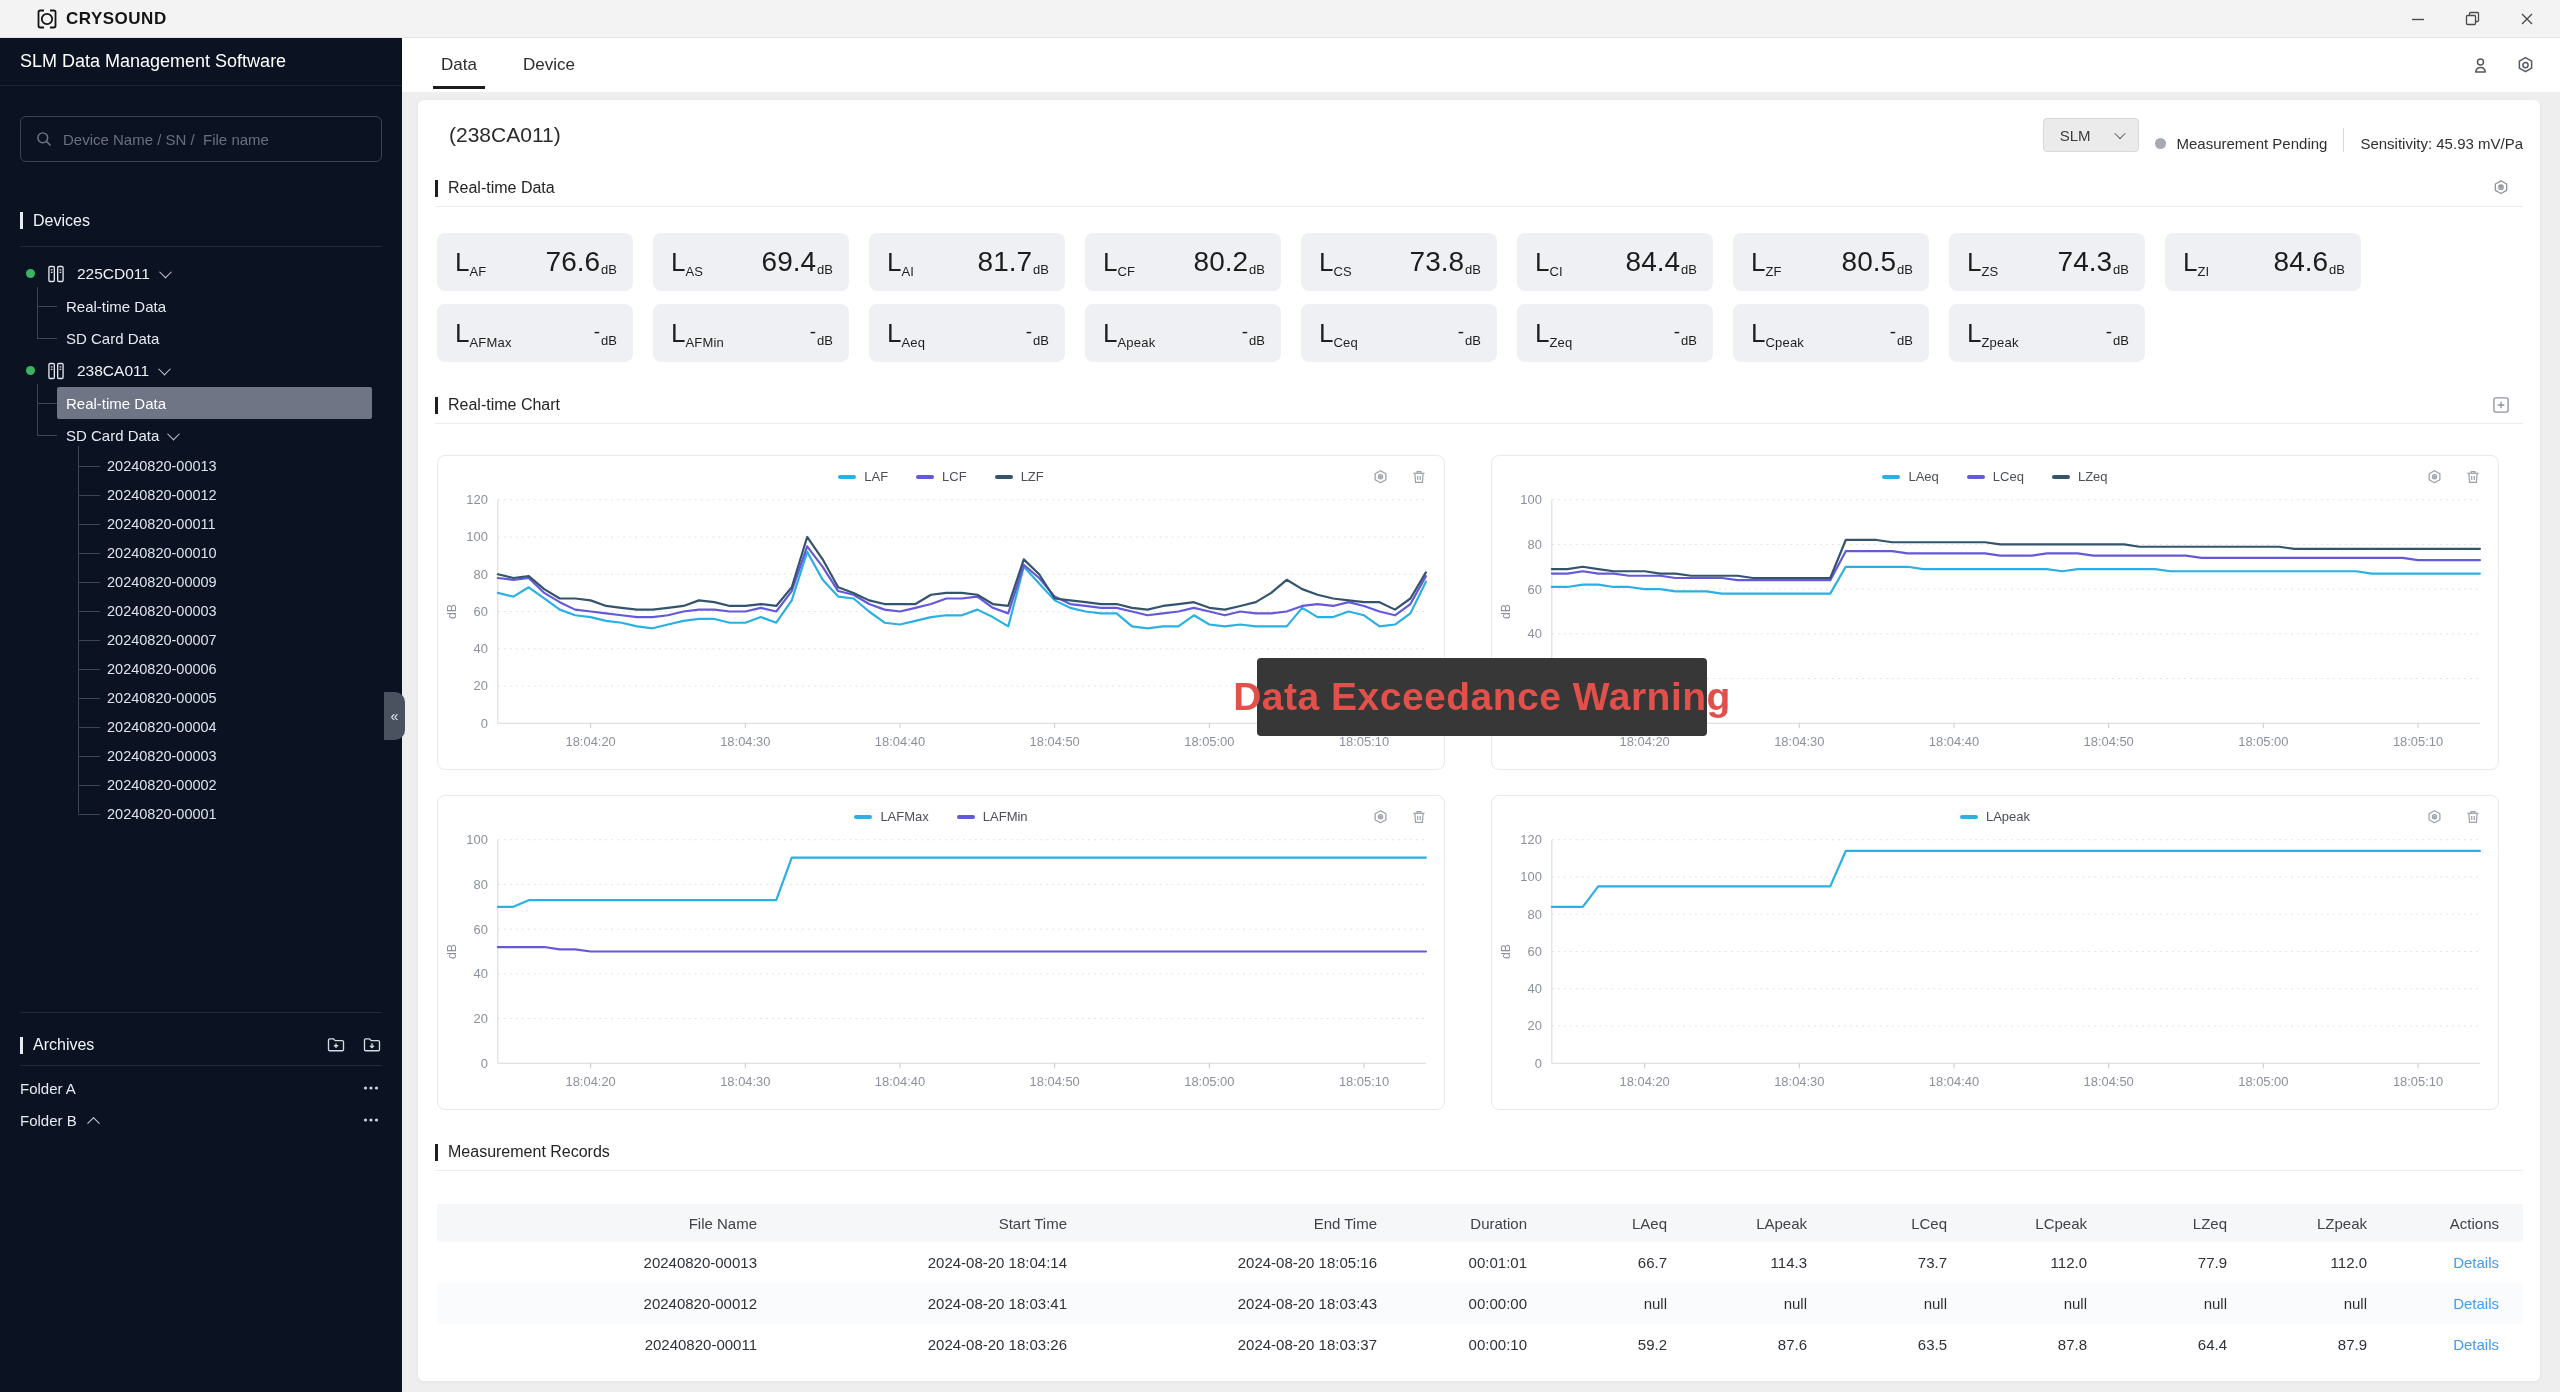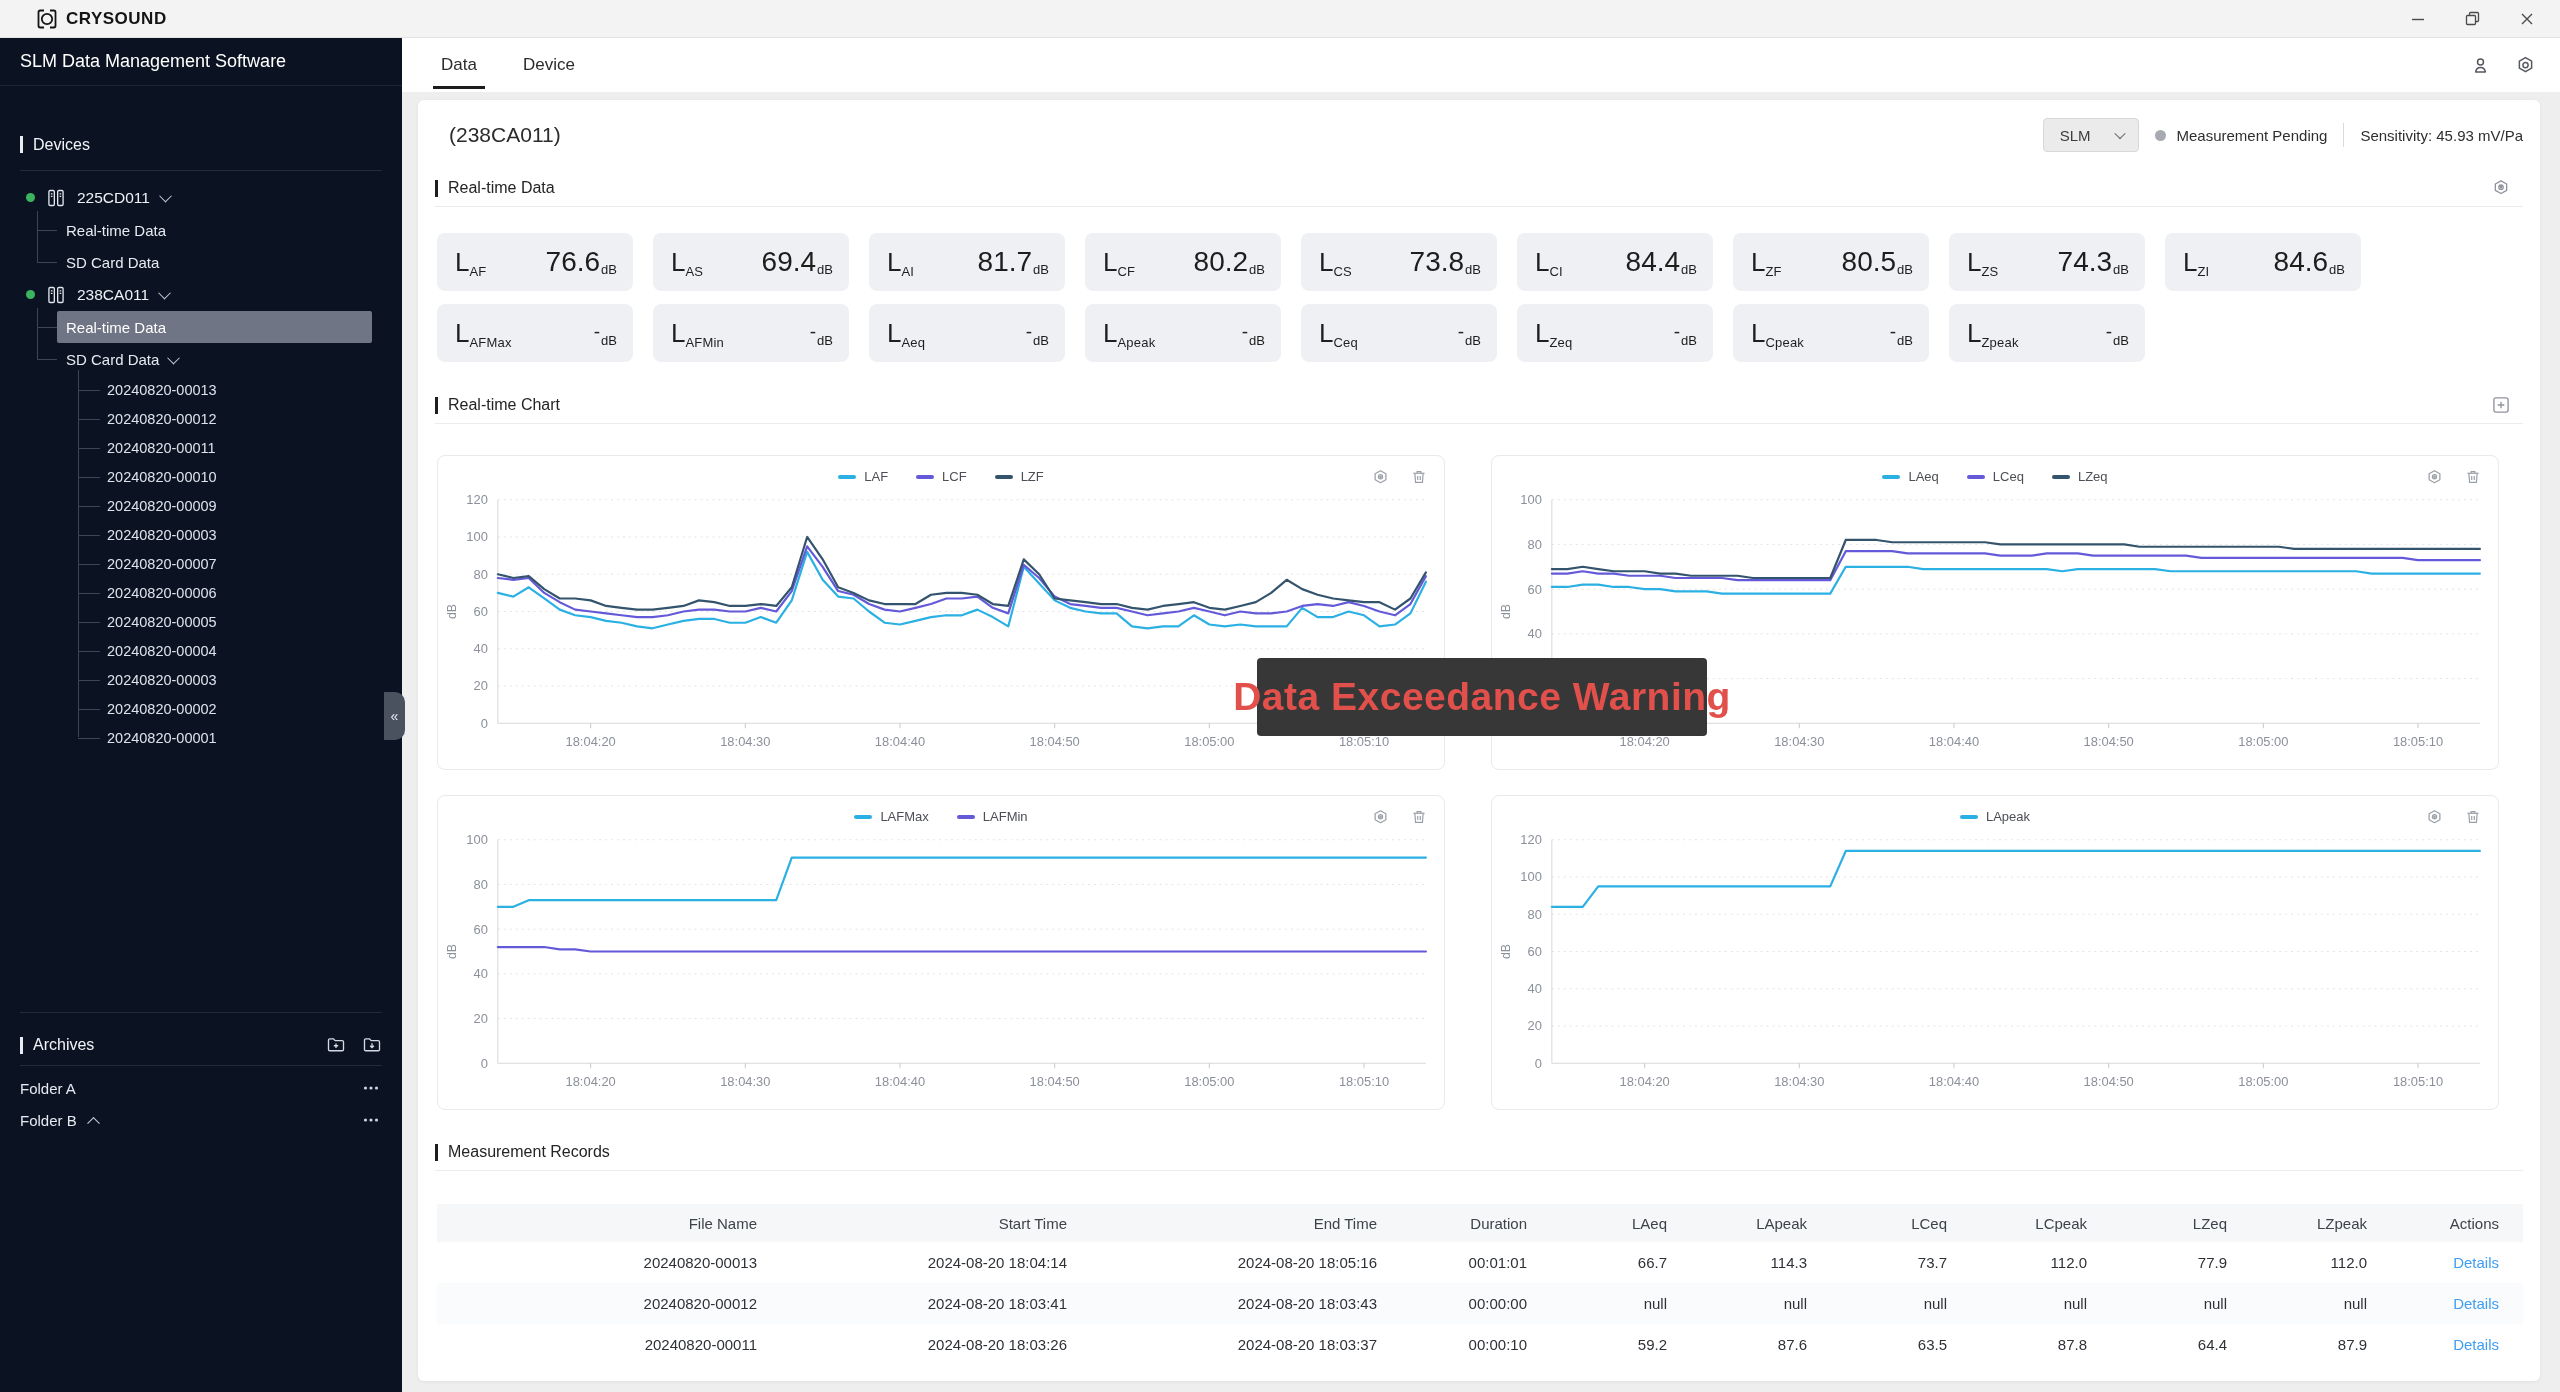--- a/index.html
+++ b/index.html
@@ -65,21 +65,21 @@
   .tab { margin-left:37px; font-size:17px; color:#2d2d2d; height:54px; display:flex; align-items:center;
          position:relative; padding:0 2px; cursor:pointer; }
   .tab + .tab { margin-left:42px; }
   .tab.active::after { content:""; position:absolute; left:-6px; right:-6px; bottom:3px; height:3px; background:#1c1c1c; }
   .tab-icons { margin-left:auto; display:flex; align-items:center; gap:24px; padding-right:24px; }
   .content { position:absolute; left:0; top:54px; right:0; bottom:0; background:#eeeeee; }
   .panel { position:absolute; left:16px; top:8px; right:20px; bottom:11px; background:#fff; border-radius:6px;
            box-shadow:0 1px 4px rgba(0,0,0,.05); padding:0 17px; overflow:hidden; }
   .panel-head { height:70px; display:flex; align-items:center; padding:0 0 0 14px; }
   .dev-title { font-size:21px; color:#2b2b2b; }
-  .head-right { margin-left:auto; display:flex; align-items:center; gap:16px; }
+  .head-right { margin-left:auto; display:flex; align-items:flex-end; gap:16px; }
   .slm-select { display:flex; align-items:center; gap:26px; background:#ebebec; border:1px solid #d8d8d9;
                 border-radius:4px; height:34px; padding:0 14px 0 16px; font-size:15px; color:#3c3c3c;
                 font-family:"Liberation Sans",sans-serif; cursor:pointer; }
   .slm-chev { width:8px; height:8px; border-right:1.6px solid #5f5f5f; border-bottom:1.6px solid #5f5f5f;
               transform:rotate(45deg) translate(-1px,-1px); }
   .pending { display:flex; align-items:center; gap:10px; font-size:15px; color:#2f2f2f; }
   .pending .pdot { width:11px; height:11px; border-radius:50%; background:#a7abb1; }
   .vsep { width:1px; height:24px; background:#d9d9d9; }
   .sens { font-size:15px; color:#2f2f2f; }
 
@@ -155,20 +155,29 @@
       <span class="wc">
         <svg width="14" height="14" viewBox="0 0 14 14" stroke="#4b4b4b" stroke-width="1.4">
             <path d="M2 2l10 10M12 2L2 12"></path>
           </svg>
       </span>
     </div>
   </div>
 
   <aside class="sidebar">
     <div class="sb-title">SLM Data Management Software</div>
+    <div class="search-box">
+      <span style="display:flex;">
+        <svg width="18" height="18" viewBox="0 0 22 22" fill="none" stroke="#6d7789" stroke-width="1.8">
+          <circle cx="9.5" cy="9.5" r="6"></circle>
+            <path d="M14.2 14.2L19 19"></path>
+        </svg>
+      </span>
+      <input type="text" placeholder="Device Name / SN /  File name" style="">
+    </div>
     <div class="sb-sec-head" style="margin-top:50px;">
       <span class="bar"></span>
       <span>Devices</span>
     </div>
     <div class="sb-divider"></div>
     <div id="device-tree">
         <div class="dev-block">
           <div class="dev-row">
             <span class="dot"></span>
             <span class="dev-icon">

